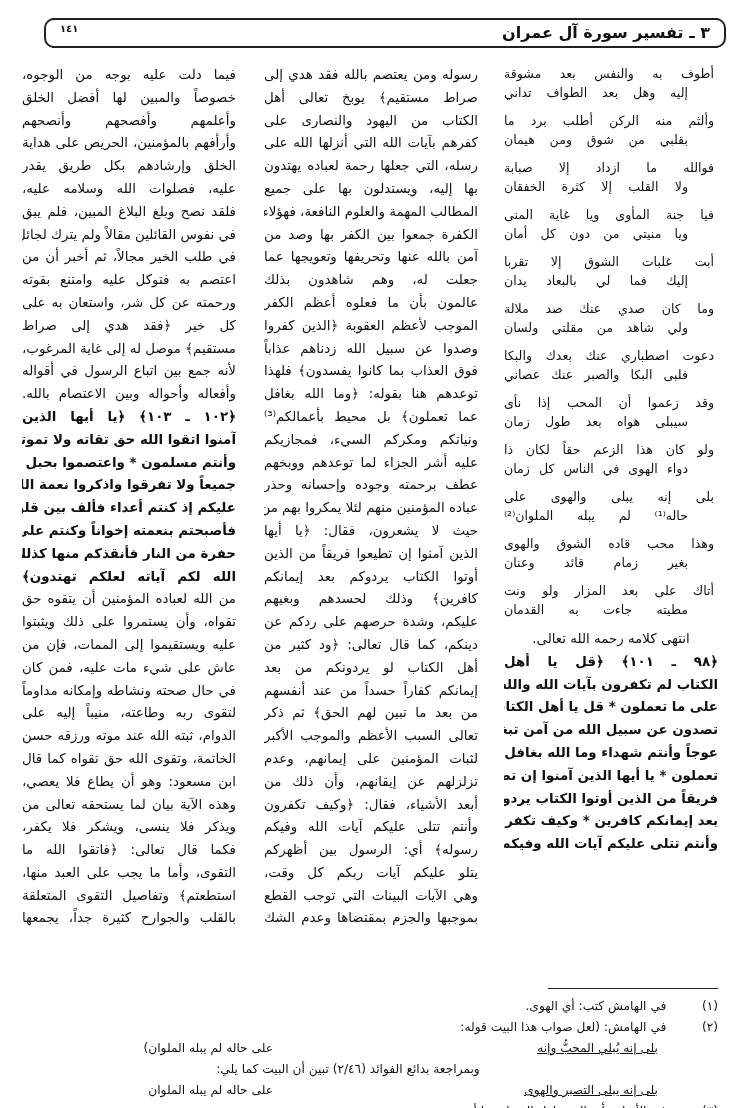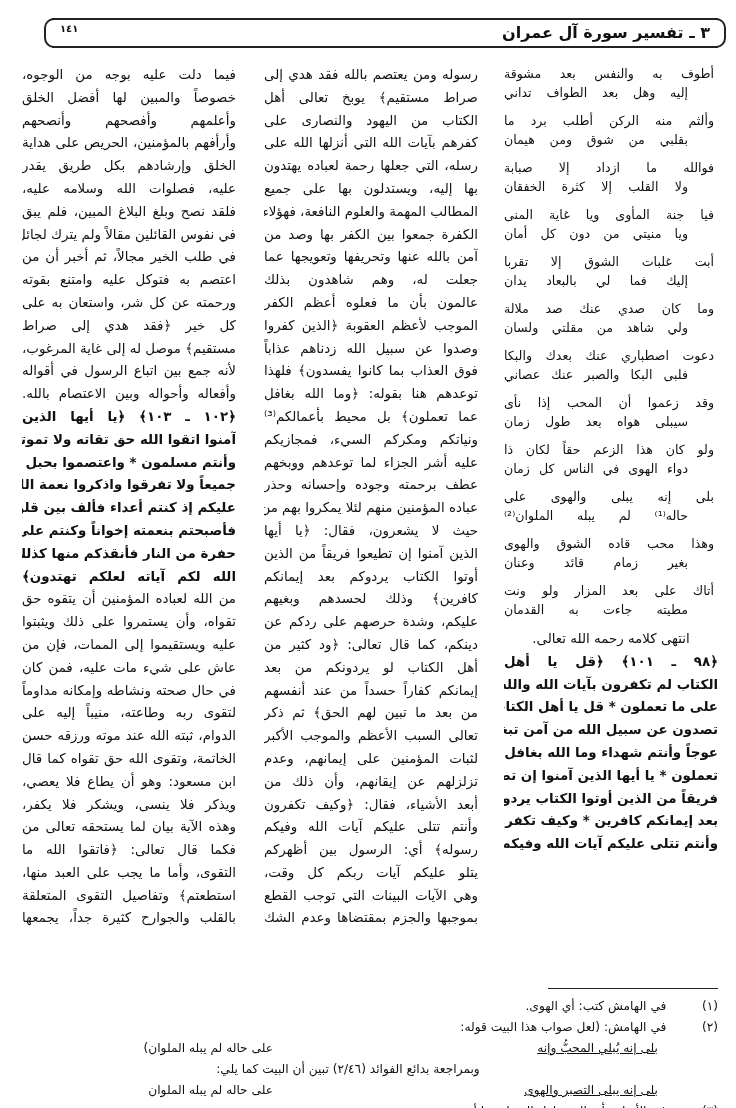--- a/index.html
+++ b/index.html
@@ -187,22 +187,22 @@
       <span class="line bold">الله لكم آياته لعلكم تهتدون﴾</span>
       <span class="line">من الله لعباده المؤمنين أن يتقوه حق</span>
       <span class="line">تقواه، وأن يستمروا على ذلك ويثبتوا</span>
       <span class="line">عليه ويستقيموا إلى الممات، فإن من</span>
       <span class="line">عاش على شيء مات عليه، فمن كان</span>
       <span class="line">في حال صحته ونشاطه وإمكانه مداوماً</span>
       <span class="line">لتقوى ربه وطاعته، منيباً إليه على</span>
       <span class="line">الدوام، ثبته الله عند موته ورزقه حسن</span>
       <span class="line">الخاتمة، وتقوى الله حق تقواه كما قال</span>
       <span class="line">ابن مسعود: وهو أن يطاع فلا يعصي،</span>
+      <span class="line">وهذه الآية بيان لما يستحقه تعالى من</span>
       <span class="line">ويذكر فلا ينسى، ويشكر فلا يكفر،</span>
-      <span class="line">وهذه الآية بيان لما يستحقه تعالى من</span>
       <span class="line">فكما قال تعالى: ﴿فاتقوا الله ما</span>
       <span class="line">التقوى، وأما ما يجب على العبد منها،</span>
       <span class="line">استطعتم﴾ وتفاصيل التقوى المتعلقة</span>
       <span class="line">بالقلب والجوارح كثيرة جداً، يجمعها</span>
     </div>
 
   <div class="fn-sep"></div>
 
   <div class="footnotes">
     <span class="fn">

